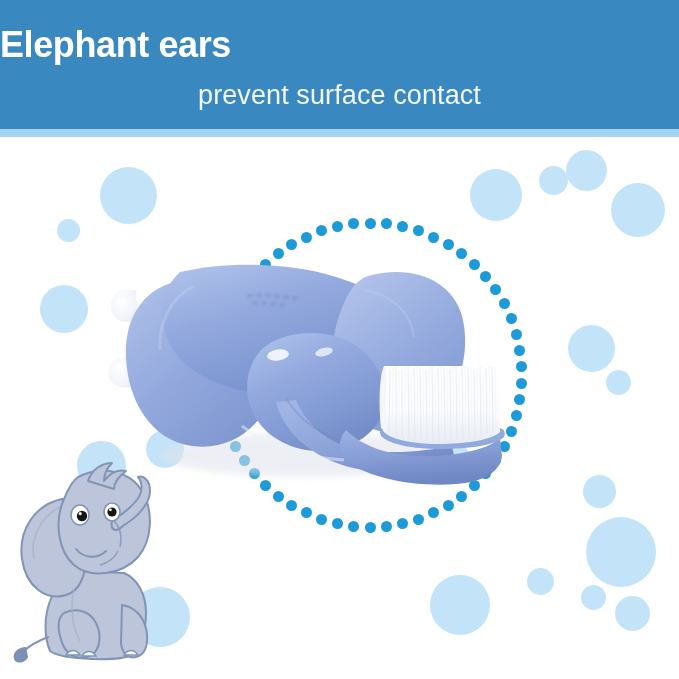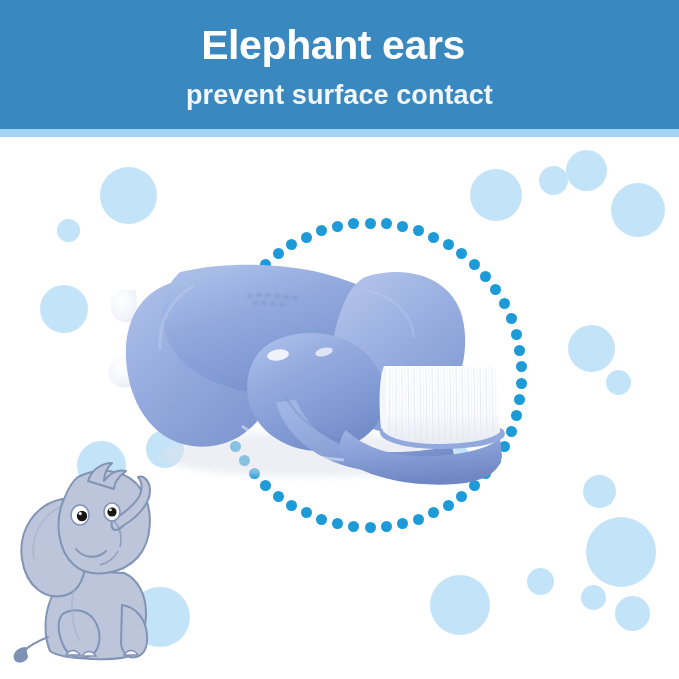--- a/index.html
+++ b/index.html
@@ -26,23 +26,22 @@
     width: 679px;
     height: 129px;
     background: #3a88c0;
     box-sizing: border-box;
   }
   #banner-title {
     position: absolute;
     left: 0;
     top: 23px;
     width: 666px;
-    text-align: center;
     color: #ffffff;
-    font-size: 41px;
+    font-size: 36px;
     font-weight: bold;
     letter-spacing: -0.4px;
     line-height: 44px;
     font-family: "Liberation Sans", sans-serif;
   }
   #banner-subtitle {
     position: absolute;
     left: 0;
     top: 79px;
     width: 679px;
@@ -103,21 +102,21 @@
     height: 222px;
   }
 </style>
 </head>
 <body>
 
 <div id="page">
 
   <div id="banner" style="background: rgb(58, 136, 192);">
     <div id="banner-title" style="color: rgb(255, 255, 255);">Elephant ears</div>
-    <div id="banner-subtitle" style="color: rgb(242, 247, 251); font-weight: bold;">prevent surface contact</div>
+    <div id="banner-subtitle" style="color: rgb(242, 247, 251);">prevent surface contact</div>
   </div>
   <div id="banner-underline" style="background: rgb(164, 212, 244);"></div>
 
   <div id="bubble-layer">
       <div class="bubble" style="left: 100px; top: 167px; width: 57px; height: 57px; background: rgb(195, 227, 249);"></div>
       <div class="bubble" style="left: 57px; top: 219px; width: 23px; height: 23px; background: rgb(195, 227, 249);"></div>
       <div class="bubble" style="left: 40px; top: 285px; width: 48px; height: 48px; background: rgb(195, 227, 249);"></div>
       <div class="bubble" style="left: 470px; top: 169px; width: 52px; height: 52px; background: rgb(195, 227, 249);"></div>
       <div class="bubble" style="left: 539px; top: 166px; width: 29px; height: 29px; background: rgb(195, 227, 249);"></div>
       <div class="bubble" style="left: 566px; top: 150px; width: 41px; height: 41px; background: rgb(195, 227, 249);"></div>

